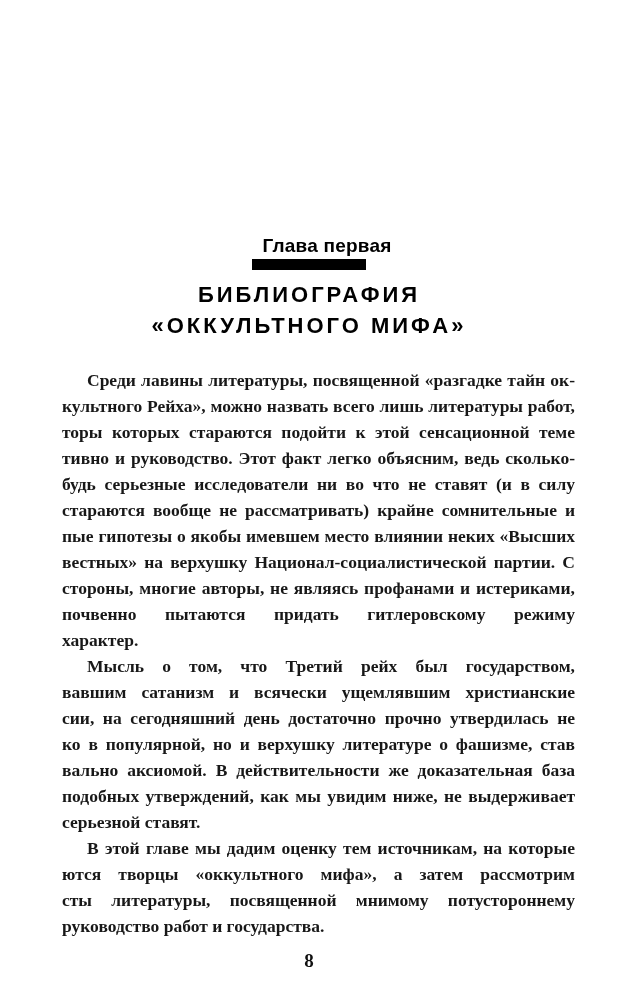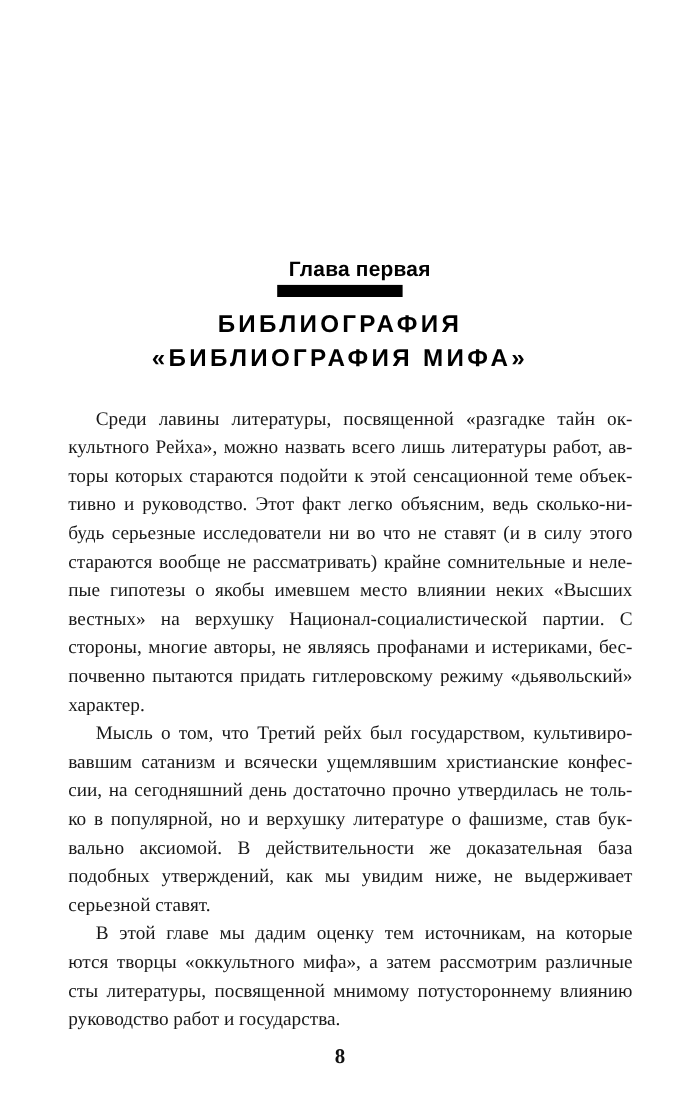--- a/index.html
+++ b/index.html
@@ -53,20 +53,21 @@
   }
   .body-text {
     position: absolute;
     top: 367px;
     left: 62px;
     width: 513px;
     font-family: "Liberation Serif", serif;
     font-size: 17.5px;
     line-height: 26px;
     color: #181818;
+    font-weight: bold;
   }
   .ln {
     height: 26px;
     overflow: hidden;
     white-space: normal;
   }
   .j {
     text-align: justify;
     text-align-last: justify;
   }
@@ -90,21 +91,21 @@
 
 <div class="page">
 
   <div class="chapter-head">
     <div class="chapter-label">Глава первая</div>
     <div class="chapter-bar"></div>
   </div>
 
   <div class="chapter-title">
     <div>БИБЛИОГРАФИЯ</div>
-    <div>«БИБЛИОГРАФИЯ МИФА»</div>
+    <div>«ОККУЛЬТНОГО МИФА»</div>
   </div>
 
   <div class="body-text">
 
     <div>
       <div class="ln j ind">Среди лавины литературы, посвященной «разгадке тайн ок-</div>
       <div class="ln j">культного Рейха», можно назвать всего лишь литературы работ, ав-</div>
       <div class="ln j">торы которых стараются подойти к этой сенсационной теме объек-</div>
       <div class="ln j">тивно и руководство. Этот факт легко объясним, ведь сколько-ни-</div>
       <div class="ln j">будь серьезные исследователи ни во что не ставят (и в силу этого</div>

